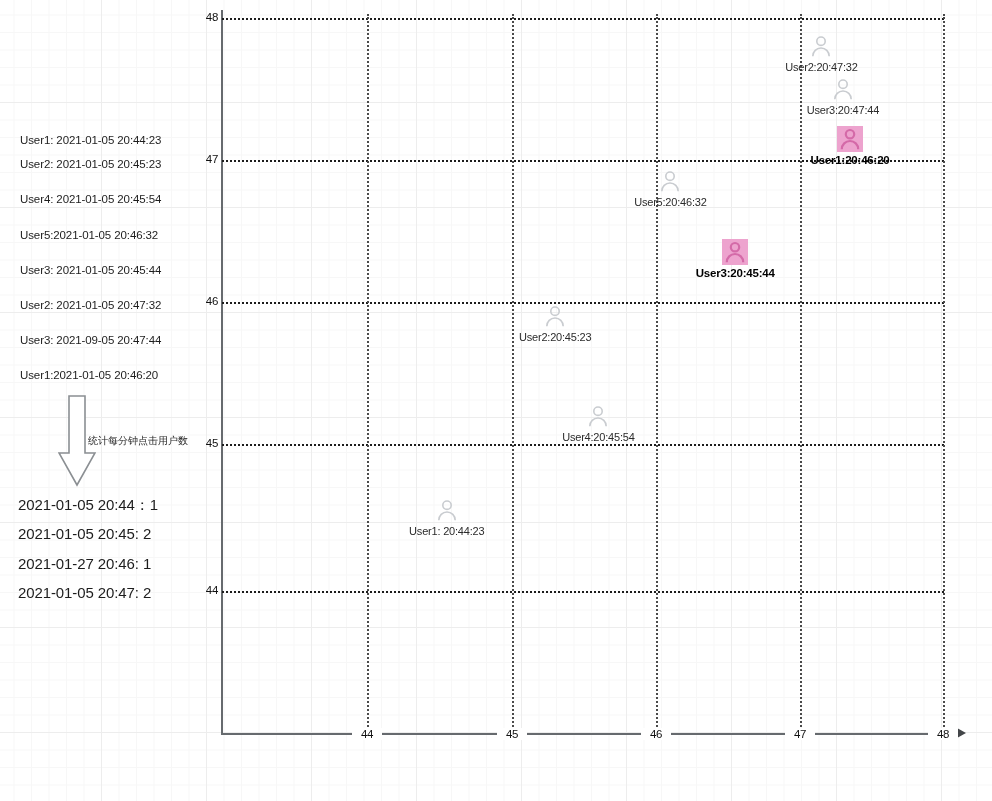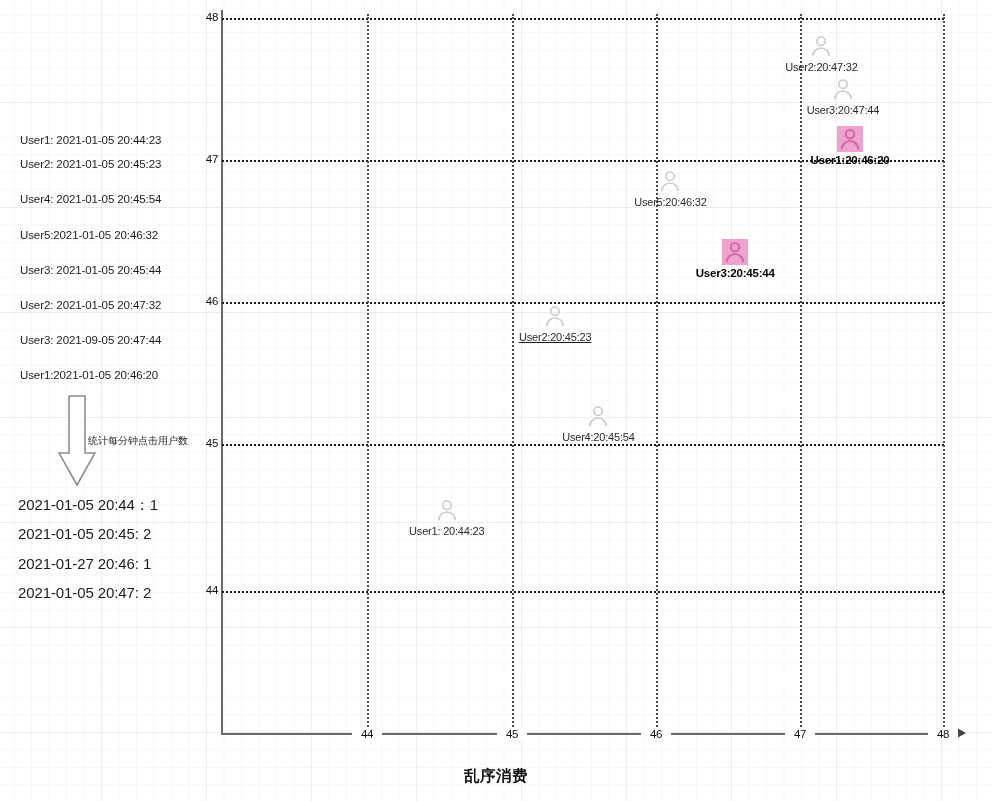--- a/index.html
+++ b/index.html
@@ -236,21 +236,21 @@
   <div id="points-layer">
       <div class="point" style="left: 386.75px; top: 497.15px; width: 120px;">
         <div class="glyph">
           <svg viewBox="0 0 26 26">
             <circle cx="13" cy="8.2" r="4.2" fill="none" stroke="#c9ccd0" stroke-width="1.6"></circle>
             <path d="M4.8 23.2 a8.2 8.2 0 0 1 16.4 0" fill="none" stroke="#c9ccd0" stroke-width="1.6"></path>
           </svg>
         </div>
         <div class="plabel">User1: 20:44:23</div>
       </div>
-      <div class="point" style="left: 495.2px; top: 303.2px; width: 120px; text-decoration: underline;">
+      <div class="point" style="left: 495.2px; top: 303.2px; width: 120px;">
         <div class="glyph">
           <svg viewBox="0 0 26 26">
             <circle cx="13" cy="8.2" r="4.2" fill="none" stroke="#c9ccd0" stroke-width="1.6"></circle>
             <path d="M4.8 23.2 a8.2 8.2 0 0 1 16.4 0" fill="none" stroke="#c9ccd0" stroke-width="1.6"></path>
           </svg>
         </div>
         <div class="plabel">User2:20:45:23</div>
       </div>
       <div class="point" style="left: 538.4px; top: 402.6px; width: 120px;">
         <div class="glyph">
@@ -324,15 +324,14 @@
   </svg>
   <div id="arrow-caption">统计每分钟点击用户数</div>
 
   <div id="agg-layer">
       <div class="agg-line" style="top: 496px;">2021-01-05 20:44：1</div>
       <div class="agg-line" style="top: 525.3px;">2021-01-05 20:45: 2</div>
       <div class="agg-line" style="top: 554.6px;">2021-01-27 20:46: 1</div>
       <div class="agg-line" style="top: 583.9px;">2021-01-05 20:47: 2</div>
     </div>
 
-  <div id="chart-title">乱序消费</div>
 
 </div>
 
 </body></html>

